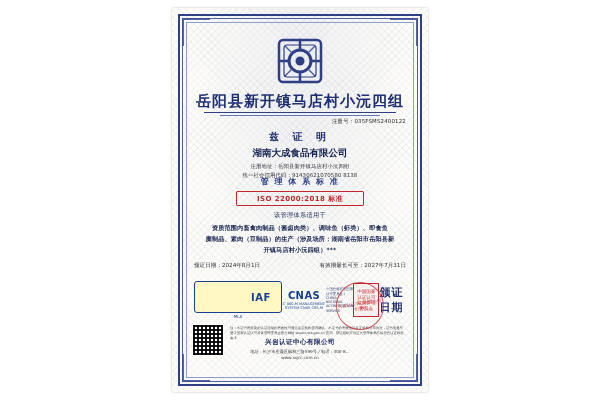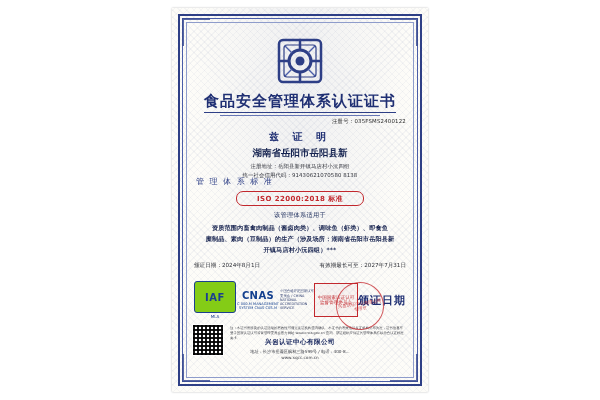--- a/index.html
+++ b/index.html
@@ -149,31 +149,31 @@
     top: 104px;
     left: 6px; right: 6px;
   }
 
   .sec-std {
     position: absolute;
     top: 150px;
     left: 6px; right: 6px;
   }
   .std-name {
-    text-align: left;
+    text-align: center;
     font-size: 8px;
     letter-spacing: 1.5px;
     color: #2e3f86;
-    font-weight: normal;
+    font-weight: bold;
   }
   .std-pill {
     margin: 4px auto 0 auto;
     width: 126px;
     border: 1px solid #c2272d;
-    border-radius: 7px;
+    border-radius: 1px;
     text-align: center;
     font-size: 7px;
     font-weight: bold;
     color: #c2272d;
     padding: 1.5px 0;
     letter-spacing: 0.4px;
   }
 
   .sec-scope {
     position: absolute;
@@ -219,21 +219,22 @@
   }
   .logo-box { text-align: center; }
 
   .iaf {
     width: 40px; height: 30px;
     border: 1.4px solid #1b3f8f;
     border-radius: 3px;
     display: flex; align-items: center; justify-content: center;
     color: #1b3f8f; font-weight: bold; font-size: 10px;
     letter-spacing: 0.5px;
-    background: #84cc16;
+    background: #fef9c3;
+    padding-left: 46px;
   }
   .iaf-sub { font-size: 4px; color: #1b3f8f; margin-top: 1px; }
 
   .cnas {
     width: 44px; height: 30px;
     display: flex; flex-direction: column; align-items: center; justify-content: center;
     color: #123f8e;
   }
   .cnas-main { font-size: 10px; font-weight: bold; letter-spacing: 0.4px; }
   .cnas-sub { font-size: 3.6px; margin-top: 1px; }
@@ -356,31 +357,31 @@
         <svg width="58" height="58" viewBox="0 0 58 58" aria-hidden="true">
           <rect x="8" y="8" width="42" height="42" rx="4" fill="none" stroke="#2e3f86" stroke-width="2.5"></rect>
           <rect x="13" y="13" width="32" height="32" rx="3" fill="none" stroke="#2e3f86" stroke-width="1.2"></rect>
           <circle cx="29" cy="29" r="11" fill="none" stroke="#2e3f86" stroke-width="3"></circle>
           <circle cx="29" cy="29" r="4.5" fill="#2e3f86"></circle>
           <path d="M29 8 L29 18 M29 40 L29 50 M8 29 L18 29 M40 29 L50 29" stroke="#2e3f86" stroke-width="2.5" stroke-linecap="round"></path>
           <path d="M14 14 L21 21 M44 14 L37 21 M14 44 L21 37 M44 44 L37 37" stroke="#4a5da8" stroke-width="1.4"></path>
         </svg>
       </div>
 
-      <div class="cert-title">食品安全管理体系认证证书</div>
+      <div class="cert-title">岳阳县新开镇马店村小沅四组</div>
       <div class="title-rule"></div>
       <div class="title-rule2"></div>
 
       <div class="reg-no">
         <span>注册号：</span><span>035FSMS2400122</span>
       </div>
 
       <div class="sec-cert">
         <div class="block-label">兹 证 明</div>
-        <div class="company">湖南省岳阳市岳阳县新</div>
+        <div class="company">湖南大成食品有限公司</div>
         <div class="meta-line">注册地址：岳阳县新开镇马店村小沅四组</div>
         <div class="meta-line">统一社会信用代码：91430621070580 8138</div>
       </div>
 
       <div class="sec-std">
         <div class="std-name">管 理 体 系 标 准</div>
         <div class="std-pill">ISO 22000:2018 标准</div>
       </div>
 
       <div class="sec-scope">

